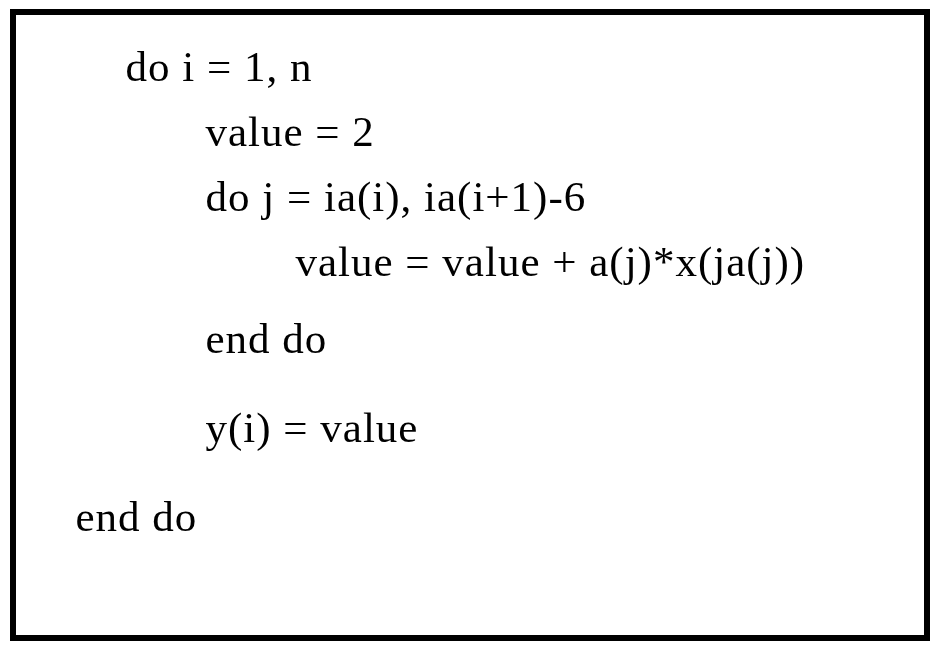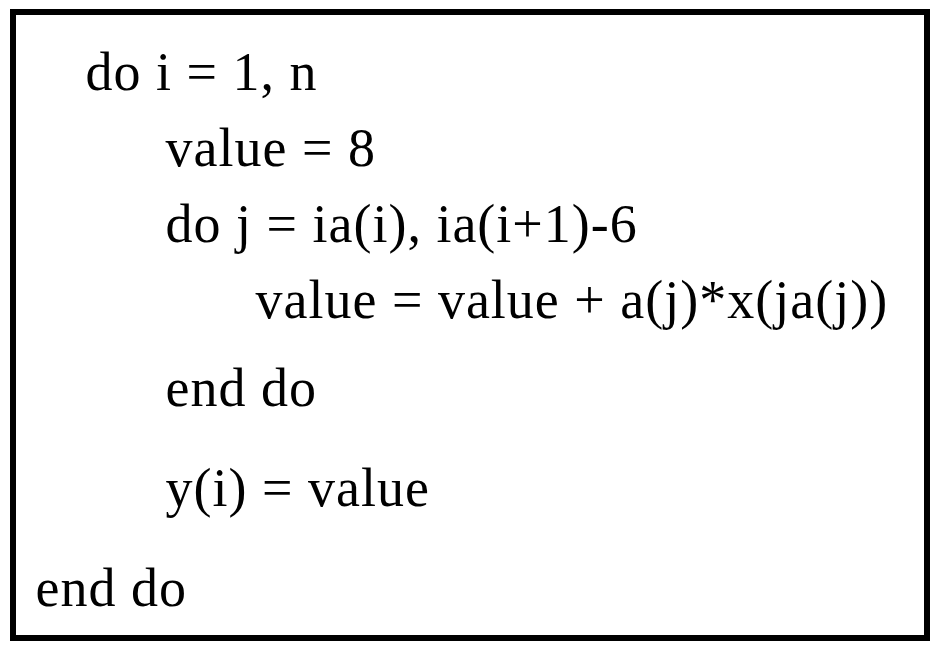--- a/index.html
+++ b/index.html
@@ -18,26 +18,27 @@
     }
     .code-box {
       border: 6px solid #000000;
       width: 920px;
       height: 632px;
       padding: 30px 20px 40px 20px;
       background: #ffffff;
       position: relative;
     }
     .code-line {
-      font-size: 54px;
+      font-size: 43px;
       color: #000000;
       white-space: pre;
       line-height: 1.0;
       letter-spacing: 1px;
       font-weight: 500;
+      margin-left: 40px;
     }
     .indent-1 {
       padding-left: 50px;
     }
     .indent-2 {
       padding-left: 130px;
     }
     .indent-3 {
       padding-left: 220px;
     }
@@ -47,19 +48,19 @@
     .line-4 { margin-top: 22px; }
     .line-5 { margin-top: 34px; }
     .line-6 { margin-top: 46px; }
     .line-7 { margin-top: 46px; }
   </style>
 </head>
 <body>
 
 <div class="code-box">
   <div class="code-line indent-1 line-1">do i = 1, n</div>
-  <div class="code-line indent-2 line-2">value = 8</div>
+  <div class="code-line indent-2 line-2">value = 2</div>
   <div class="code-line indent-2 line-3">do j = ia(i), ia(i+1)-6</div>
   <div class="code-line indent-3 line-4">value = value + a(j)*x(ja(j))</div>
   <div class="code-line indent-2 line-5">end do</div>
   <div class="code-line indent-2 line-6">y(i) = value</div>
   <div class="code-line line-7">end do</div>
 </div>
 
 </body></html>

